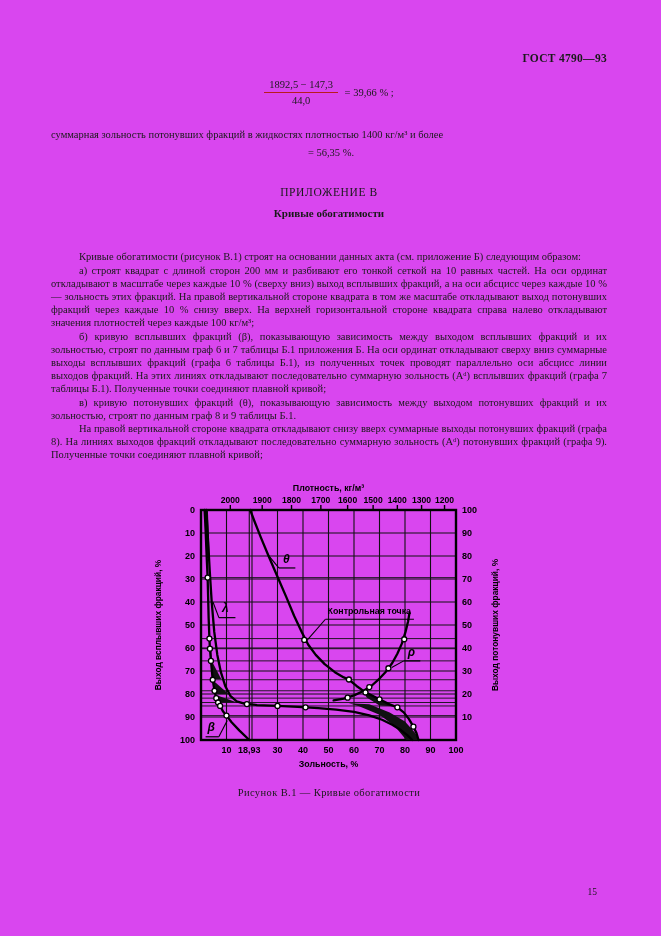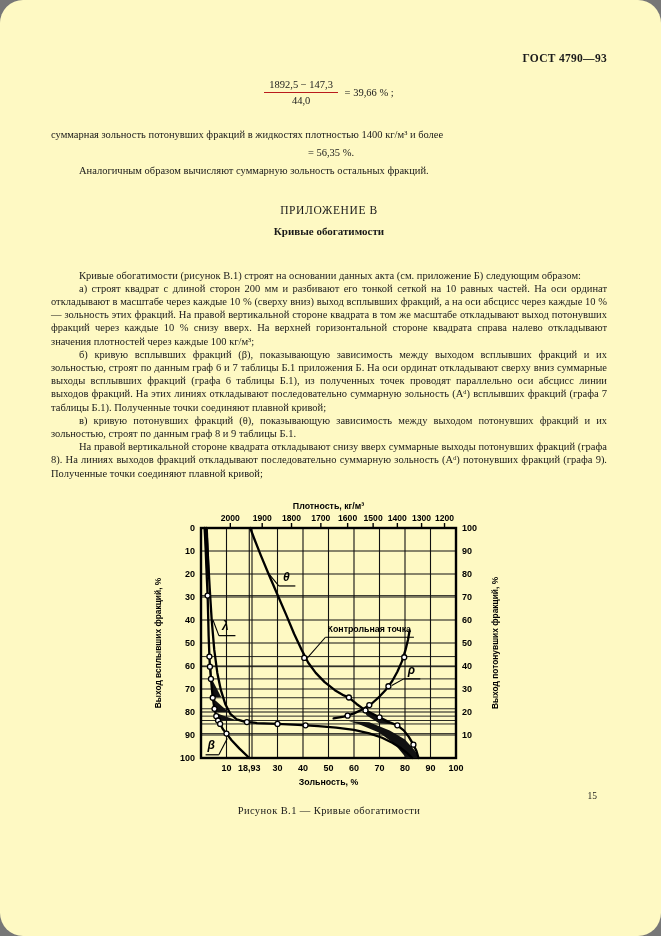--- a/index.html
+++ b/index.html
@@ -1,28 +1,27 @@
 <!DOCTYPE html>
 <html><head>
 <meta charset="utf-8">
 <style>
   html,body{margin:0;padding:0;background:#777;}
   .page{
     position:relative;
     width:661px;height:936px;
     margin:0 auto;
-    background:#fef9c3;
+    background:#d946ef;
     color:#1a1a1a;
     font-family:"Liberation Serif","DejaVu Serif","DejaVu Sans",serif;
     font-size:10.5px;
     line-height:13.2px;
     box-sizing:border-box;
     padding:52px 54px 0 51px;
     overflow:hidden;
-    border-radius:23px;
   }
   .doc-header{
     text-align:right;
     font-weight:bold;
     font-size:11.5px;
     letter-spacing:.3px;
   }
   .formula{
     text-align:center;
     margin-top:13px;
@@ -41,21 +40,21 @@
   .appendix-sub{text-align:center;font-size:10.5px;}
   .section-heading{
     text-align:center;font-weight:bold;font-size:11px;margin-top:8px;
   }
   .intro{margin-top:30px;}
   figure.chart-figure{margin:20px 0 0 0;text-align:center;}
   .chart-caption{
     text-align:center;margin-top:9px;font-size:10.5px;letter-spacing:.4px;
   }
   .page-number{
-    position:absolute;right:64px;top:790px;font-size:9.5px;
+    position:absolute;right:64px;top:886px;font-size:9.5px;
   }
   svg text{font-family:"Liberation Sans","DejaVu Sans",sans-serif;}
 </style>
 </head>
 <body>
 
 <div class="page">
 
   <div class="doc-header">ГОСТ 4790—93</div>
 
@@ -66,21 +65,20 @@
     </span>
     <span class="frac-eq">= 39,66 % ;</span>
   </div>
 
   <p class="noindent">суммарная зольность потонувших фракций в жидкостях плотностью 1400 кг/м³ и более</p>
 
   <div class="formula" style="margin-top:4px;">
     <span class="frac-eq">= 56,35 %.</span>
   </div>
 
-  <p class="indent analog">Аналогичным образом вычисляют суммарную зольность остальных фракций.</p>
 
   <div class="appendix-title">ПРИЛОЖЕНИЕ В</div>
 
   <div class="section-heading">Кривые обогатимости</div>
 
   <p class="indent intro">Кривые обогатимости (рисунок В.1) строят на основании данных акта (см. приложение Б) следующим образом:</p>
   <p class="indent">а) строят квадрат с длиной сторон 200 мм и разбивают его тонкой сеткой на 10 равных частей. На оси ординат откладывают в масштабе через каждые 10 % (сверху вниз) выход всплывших фракций, а на оси абсцисс через каждые 10 % — зольность этих фракций. На правой вертикальной стороне квадрата в том же масштабе откладывают выход потонувших фракций через каждые 10 % снизу вверх. На верхней горизонтальной стороне квадрата справа налево откладывают значения плотностей через каждые 100 кг/м³;</p>
   <p class="indent">б) кривую всплывших фракций (β), показывающую зависимость между выходом всплывших фракций и их зольностью, строят по данным граф 6 и 7 таблицы Б.1 приложения Б. На оси ординат откладывают сверху вниз суммарные выходы всплывших фракций (графа 6 таблицы Б.1), из полученных точек проводят параллельно оси абсцисс линии выходов фракций. На этих линиях откладывают последовательно суммарную зольность (Аᵈ) всплывших фракций (графа 7 таблицы Б.1). Полученные точки соединяют плавной кривой;</p>
   <p class="indent">в) кривую потонувших фракций (θ), показывающую зависимость между выходом потонувших фракций и их зольностью, строят по данным граф 8 и 9 таблицы Б.1.</p>
   <p class="indent">На правой вертикальной стороне квадрата откладывают снизу вверх суммарные выходы потонувших фракций (графа 8). На линиях выходов фракций откладывают последовательно суммарную зольность (Аᵈ) потонувших фракций (графа 9). Полученные точки соединяют плавной кривой;</p>

